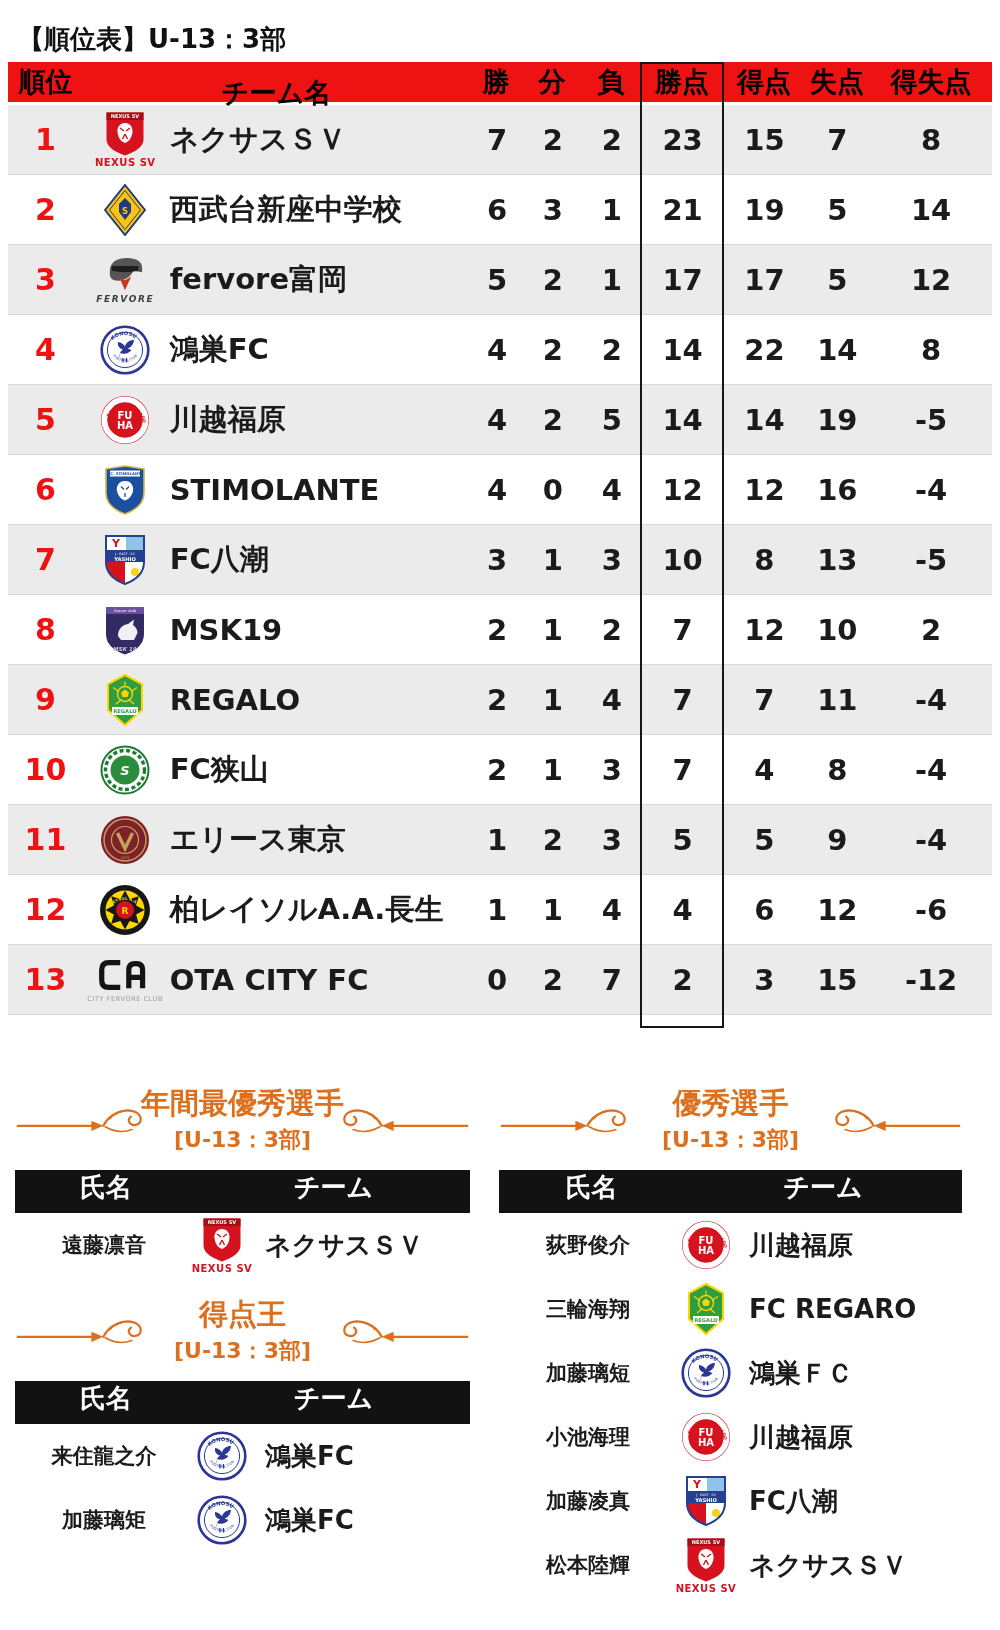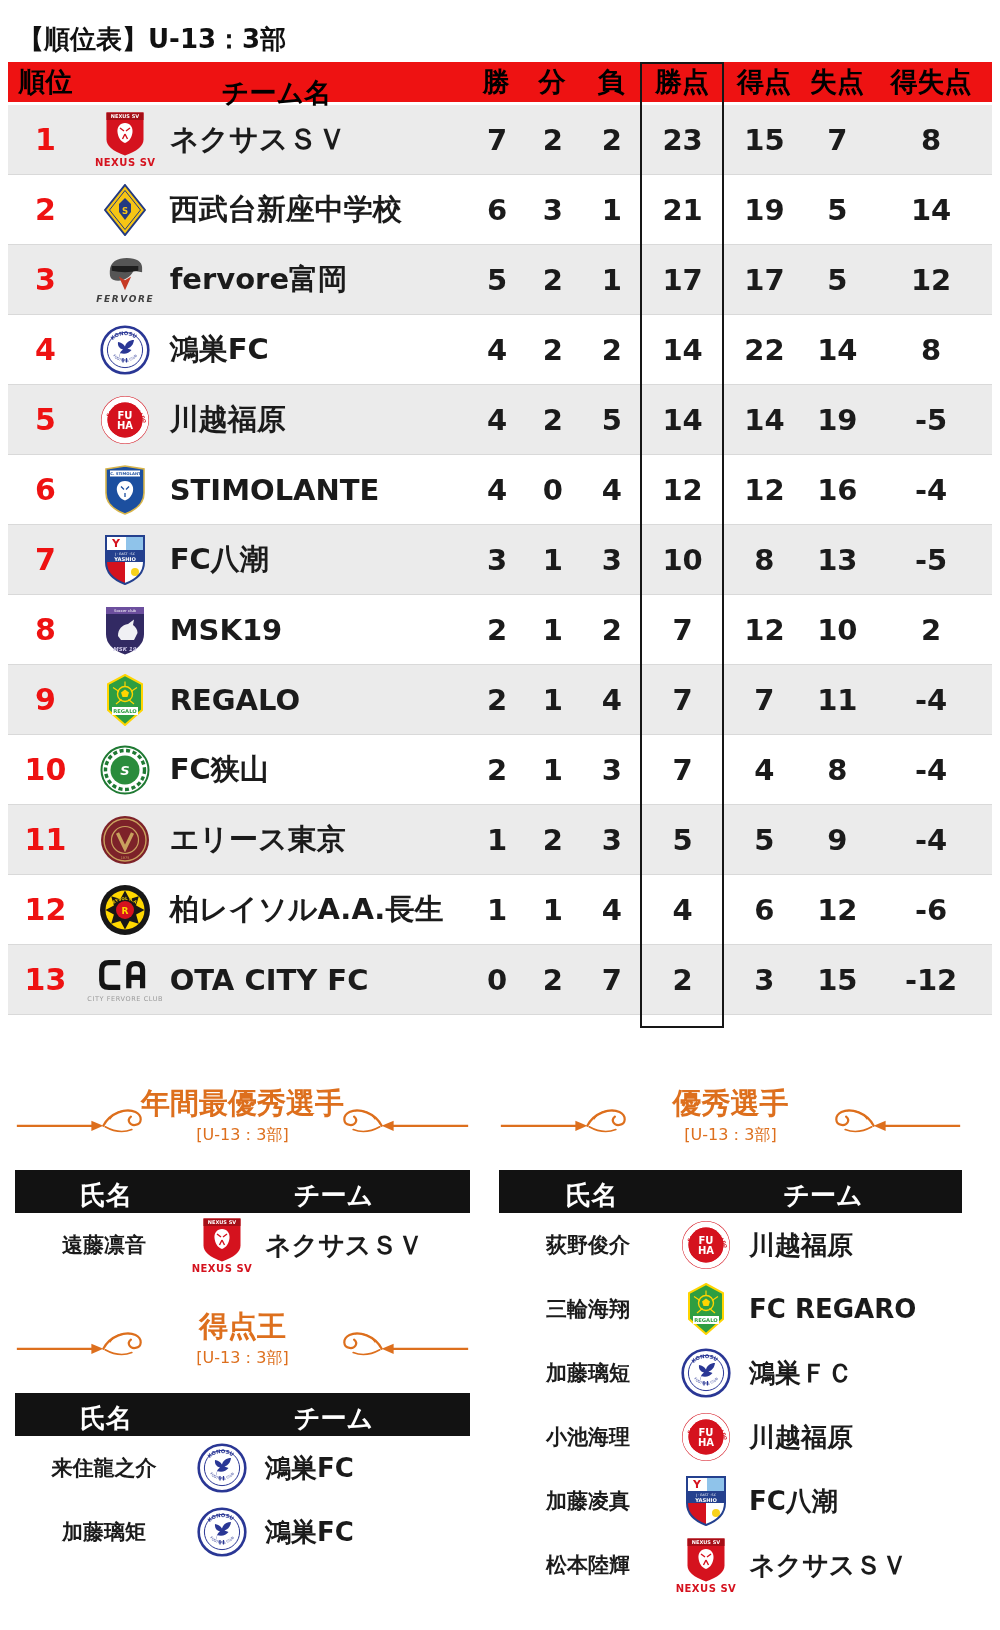--- a/index.html
+++ b/index.html
@@ -33,28 +33,28 @@
   
   .logo{display:flex;flex-direction:column;align-items:center;line-height:1;}
   .logo svg{display:block;}
   .logo-cap{font-size:10px;font-weight:700;letter-spacing:.5px;margin-top:1px;white-space:nowrap;}
   .logo[data-logo="ota-city-fc"] .logo-cap{font-size:6.5px;font-weight:400;letter-spacing:.6px;}
   .logo[data-logo="fervore-tomioka"] .logo-cap{font-size:9px;letter-spacing:1.6px;}
   
   .awards{position:absolute;top:1082px;left:0;width:1000px;display:flex;}
   .award-col{width:455px;margin-left:15px;}
   .award-col.right{width:463px;margin-left:29px;}
-  .award-sec + .award-sec{margin-top:28px;}
+  .award-sec + .award-sec{margin-top:16px;}
   .award-head{position:relative;height:88px;text-align:center;}
   .award-title{font-size:29px;font-weight:700;color:var(--orange,#dd6f1d);padding-top:2px;}
-  .award-sub{font-size:16px;font-weight:400;color:var(--orange,#dd6f1d);margin-top:1px;}
+  .award-sub{font-size:22px;font-weight:700;color:var(--orange,#dd6f1d);margin-top:1px;}
   .orn{position:absolute;top:20px;width:138px;height:44px;}
   .orn.left{left:0;}
   .orn.right{right:0;transform:scaleX(-1);}
-  .award-bar{height:43px;background:var(--bar,#121212);color:#fff;display:flex;align-items:flex-end;
+  .award-bar{height:43px;background:var(--bar,#121212);color:#fff;display:flex;align-items:flex-start;
              font-weight:700;font-size:26px;}
   .bar-name{width:40%;text-align:center;}
   .bar-team{width:60%;text-align:center;}
   .arow{height:64px;display:flex;align-items:center;}
   .a-name{width:178px;text-align:center;font-size:21px;font-weight:700;white-space:nowrap;}
   .a-logo{width:58px;display:flex;flex-direction:column;align-items:center;}
   .a-team{margin-left:14px;font-size:26px;font-weight:700;white-space:nowrap;}
 </style>
 </head>
 <body>

